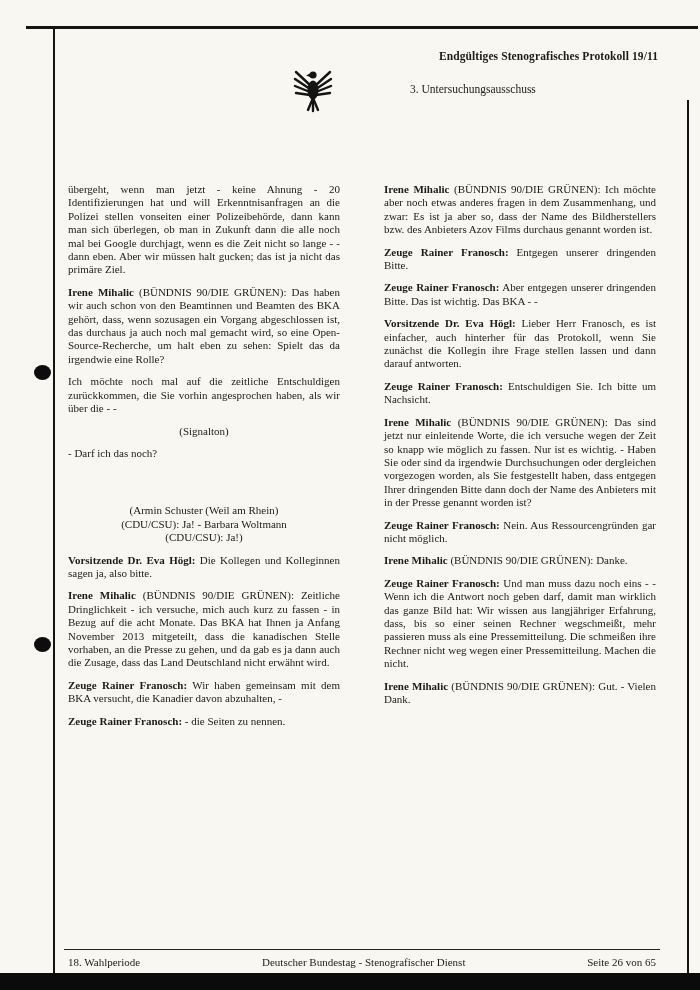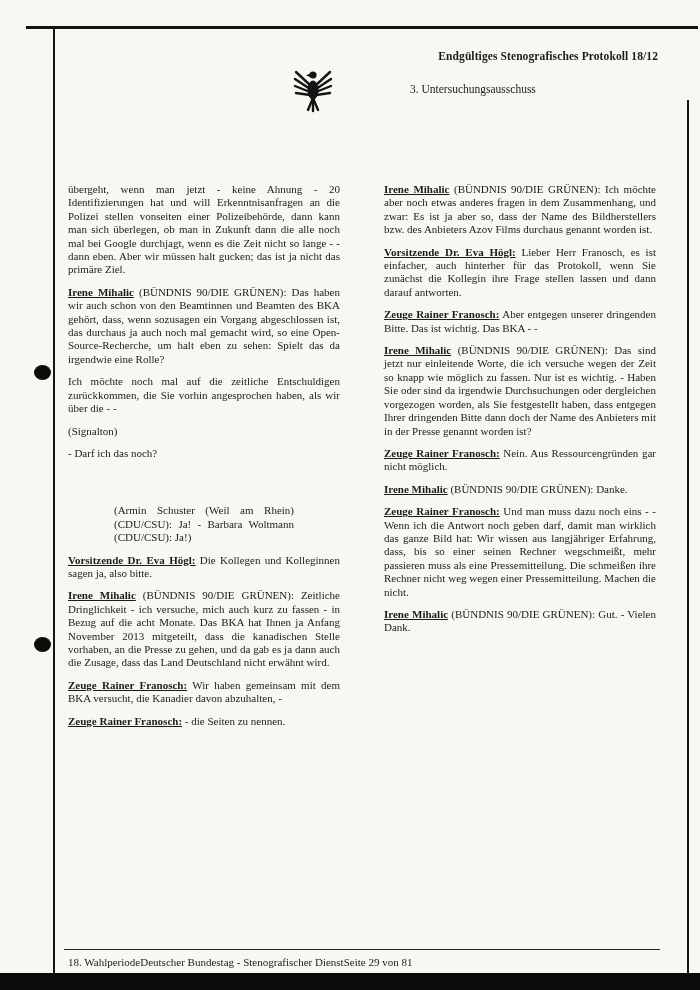--- a/index.html
+++ b/index.html
@@ -35,31 +35,31 @@
   
   .content {
     position:absolute; top:183px; left:68px; width:588px;
     display:flex; gap:44px;
   }
   .col {
     width:274px; font-size:11px; line-height:13.4px;
     text-align:justify;
   }
   .col p { margin-bottom:9px; }
-  .col p.centered { text-align:left; }
-  .col p.interjection { padding:0 46px;margin-top:44px; }
-  .speaker { font-weight:bold;text-decoration:underline; }
+  .col p.centered { text-align:center; }
+  .col p.interjection { text-align:center; padding:0 46px;margin-top:44px; }
+  .speaker { font-weight:bold; }
 
   
   .footer-rule {
     position:absolute; top:949px; left:64px; width:596px; height:1px; background:#222;
   }
   .footer {
     position:absolute; top:956px; left:68px; width:588px;
-    display:flex; align-items:baseline;
+    display:flex; justify-content:space-between; align-items:baseline;
     font-size:11px;
   }
   .footer .center { font-weight:normal; }
 </style>
 </head>
 <body>
 
 <div class="page">
 
   <div class="scan-top"></div>
@@ -82,48 +82,50 @@
         <path d="M24 31 L38 29"></path>
         <path d="M21 34 L16 46"></path>
         <path d="M21 34 L21 47"></path>
         <path d="M21 34 L26 46"></path>
       </g>
       <ellipse cx="21" cy="26" rx="5.5" ry="9.5" fill="#141414"></ellipse>
       <circle cx="21" cy="11" r="3.6" fill="#141414"></circle>
       <path d="M21 8 L14 11.5 L21 14 Z" fill="#141414"></path>
     </svg>
   </div>
-  <div class="protocol-label">Endgültiges Stenografisches Protokoll 18/12</div>
+  <div class="protocol-label">Endgültiges Stenografisches Protokoll 19/11</div>
   <div class="committee-label">3. Untersuchungsausschuss</div>
 
   <div class="content">
     <div class="col">
         <p class="plain">übergeht, wenn man jetzt - keine Ahnung - 20 Identifizierungen hat und will Erkenntnisanfragen an die Polizei stellen vonseiten einer Polizeibehörde, dann kann man sich überlegen, ob man in Zukunft dann die alle noch mal bei Google durchjagt, wenn es die Zeit nicht so lange - - dann eben. Aber wir müssen halt gucken; das ist ja nicht das primäre Ziel.</p>
         <p class="speech"><span class="speaker">Irene Mihalic</span> (BÜNDNIS 90/DIE GRÜNEN): Das haben wir auch schon von den Beamtinnen und Beamten des BKA gehört, dass, wenn sozusagen ein Vorgang abgeschlossen ist, das durchaus ja auch noch mal gemacht wird, so eine Open-Source-Recherche, um halt eben zu sehen: Spielt das da irgendwie eine Rolle?</p>
         <p class="plain">Ich möchte noch mal auf die zeitliche Entschuldigen zurückkommen, die Sie vorhin angesprochen haben, als wir über die - -</p>
         <p class="centered">(Signalton)</p>
         <p class="plain">- Darf ich das noch?</p>
         <p class="interjection">(Armin Schuster (Weil am Rhein) (CDU/CSU): Ja! - Barbara Woltmann (CDU/CSU): Ja!)</p>
         <p class="speech"><span class="speaker">Vorsitzende Dr. Eva Högl:</span> Die Kollegen und Kolleginnen sagen ja, also bitte.</p>
         <p class="speech"><span class="speaker">Irene Mihalic</span> (BÜNDNIS 90/DIE GRÜNEN): Zeitliche Dringlichkeit - ich versuche, mich auch kurz zu fassen - in Bezug auf die acht Monate. Das BKA hat Ihnen ja Anfang November 2013 mitgeteilt, dass die kanadischen Stelle vorhaben, an die Presse zu gehen, und da gab es ja dann auch die Zusage, dass das Land Deutschland nicht erwähnt wird.</p>
         <p class="speech"><span class="speaker">Zeuge Rainer Franosch:</span> Wir haben gemeinsam mit dem BKA versucht, die Kanadier davon abzuhalten, -</p>
         <p class="speech"><span class="speaker">Zeuge Rainer Franosch:</span> - die Seiten zu nennen.</p>
       </div>
     <div class="col">
         <p class="speech"><span class="speaker">Irene Mihalic</span> (BÜNDNIS 90/DIE GRÜNEN): Ich möchte aber noch etwas anderes fragen in dem Zusammenhang, und zwar: Es ist ja aber so, dass der Name des Bildherstellers bzw. des Anbieters Azov Films durchaus genannt worden ist.</p>
+        <p class="speech"><span class="speaker">Zeuge Rainer Franosch:</span> Entgegen unserer dringenden Bitte.</p>
+        <p class="speech"><span class="speaker">Zeuge Rainer Franosch:</span> Aber entgegen unserer dringenden Bitte. Das ist wichtig. Das BKA - -</p>
         <p class="speech"><span class="speaker">Vorsitzende Dr. Eva Högl:</span> Lieber Herr Franosch, es ist einfacher, auch hinterher für das Protokoll, wenn Sie zunächst die Kollegin ihre Frage stellen lassen und dann darauf antworten.</p>
-        <p class="speech"><span class="speaker">Zeuge Rainer Franosch:</span> Aber entgegen unserer dringenden Bitte. Das ist wichtig. Das BKA - -</p>
+        <p class="speech"><span class="speaker">Zeuge Rainer Franosch:</span> Entschuldigen Sie. Ich bitte um Nachsicht.</p>
         <p class="speech"><span class="speaker">Irene Mihalic</span> (BÜNDNIS 90/DIE GRÜNEN): Das sind jetzt nur einleitende Worte, die ich versuche wegen der Zeit so knapp wie möglich zu fassen. Nur ist es wichtig. - Haben Sie oder sind da irgendwie Durchsuchungen oder dergleichen vorgezogen worden, als Sie festgestellt haben, dass entgegen Ihrer dringenden Bitte dann doch der Name des Anbieters mit in der Presse genannt worden ist?</p>
         <p class="speech"><span class="speaker">Zeuge Rainer Franosch:</span> Nein. Aus Ressourcengründen gar nicht möglich.</p>
         <p class="speech"><span class="speaker">Irene Mihalic</span> (BÜNDNIS 90/DIE GRÜNEN): Danke.</p>
         <p class="speech"><span class="speaker">Zeuge Rainer Franosch:</span> Und man muss dazu noch eins - - Wenn ich die Antwort noch geben darf, damit man wirklich das ganze Bild hat: Wir wissen aus langjähriger Erfahrung, dass, bis so einer seinen Rechner wegschmeißt, mehr passieren muss als eine Pressemitteilung. Die schmeißen ihre Rechner nicht weg wegen einer Pressemitteilung. Machen die nicht.</p>
         <p class="speech"><span class="speaker">Irene Mihalic</span> (BÜNDNIS 90/DIE GRÜNEN): Gut. - Vielen Dank.</p>
       </div>
   </div>
 
   <div class="footer-rule"></div>
   <div class="footer">
     <span class="left">18. Wahlperiode</span>
     <span class="center">Deutscher Bundestag - Stenografischer Dienst</span>
-    <span class="right">Seite 29 von 81</span>
+    <span class="right">Seite 26 von 65</span>
   </div>
 
 </div>
 
 </body></html>

